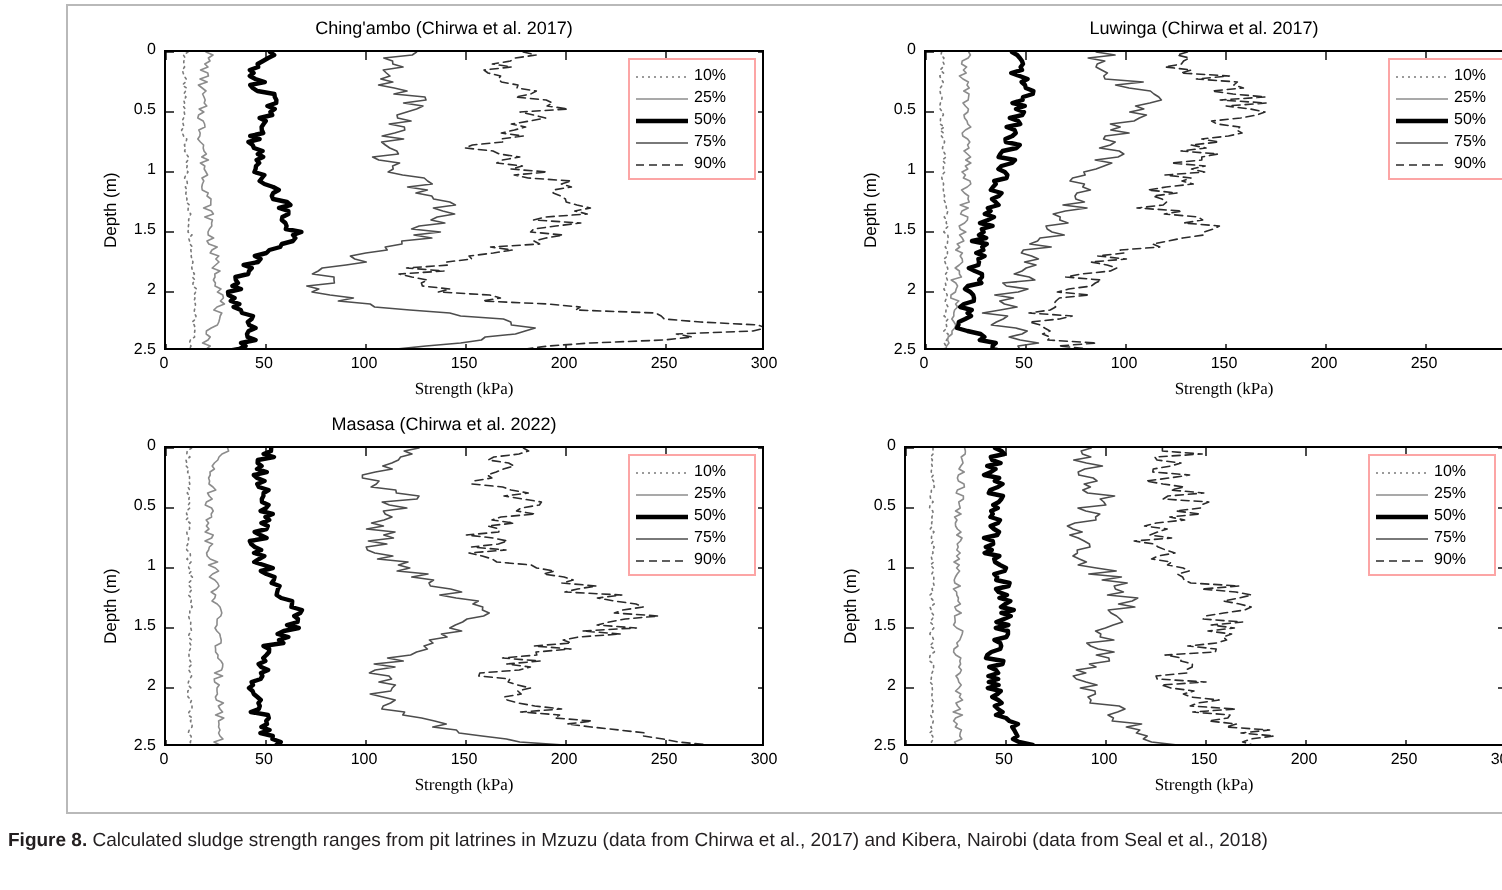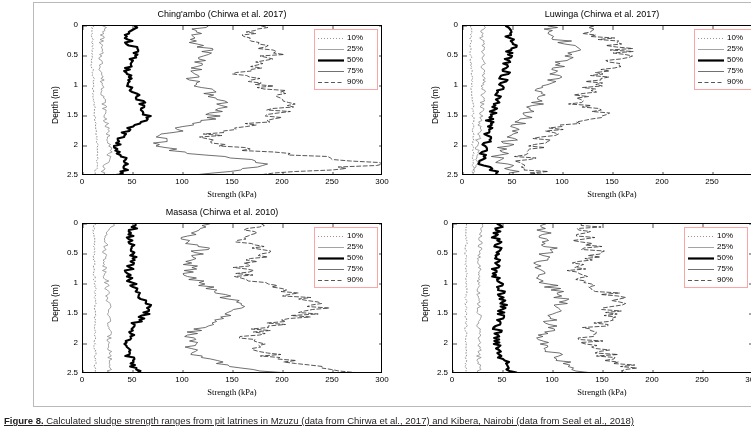--- a/index.html
+++ b/index.html
@@ -103,21 +103,20 @@
     line-height: 9px;
   }
   .caption {
     position: absolute;
     left: 4px;
     top: 414px;
     width: 743px;
     font-size: 9.5px;
     line-height: 13px;
     color: #231f20;
-    text-decoration: underline;
   }
   .caption b { font-weight: bold; }
   svg { display: block; }
 </style>
 </head>
 <body>
 
 <div id="page">
 
   <div class="figure-frame">
@@ -306,21 +305,21 @@
               <span class="legend-swatch">
                 <svg width="26" height="9" viewBox="0 0 26 9">
                   <line x1="0" y1="4.5" x2="26" y2="4.5" stroke="#2b2b2b" stroke-width="0.8" stroke-dasharray="4,2.5"></line>
                 </svg>
               </span>
               <span class="legend-text">90%</span>
             </div>
           </div>
         </div>
         <div class="panel" style="left: 8px; top: 204px; width: 360px; height: 196px;">
-          <div class="panel-title">Masasa (Chirwa et al. 2010)</div>
+          <div class="panel-title">Masasa (Chirwa et al. 2022)</div>
           <div class="plotbox" style="left: 40px; top: 16px; width: 300px; height: 150px;">
             <svg width="300" height="150" viewBox="0 0 300 150">
               <line x1="0" y1="150" x2="0" y2="146" stroke="#000" stroke-width="0.7"></line>
               <line x1="0" y1="0" x2="0" y2="4" stroke="#000" stroke-width="0.7"></line>
               <line x1="50" y1="150" x2="50" y2="146" stroke="#000" stroke-width="0.7"></line>
               <line x1="50" y1="0" x2="50" y2="4" stroke="#000" stroke-width="0.7"></line>
               <line x1="100" y1="150" x2="100" y2="146" stroke="#000" stroke-width="0.7"></line>
               <line x1="100" y1="0" x2="100" y2="4" stroke="#000" stroke-width="0.7"></line>
               <line x1="150" y1="150" x2="150" y2="146" stroke="#000" stroke-width="0.7"></line>
               <line x1="150" y1="0" x2="150" y2="4" stroke="#000" stroke-width="0.7"></line>

